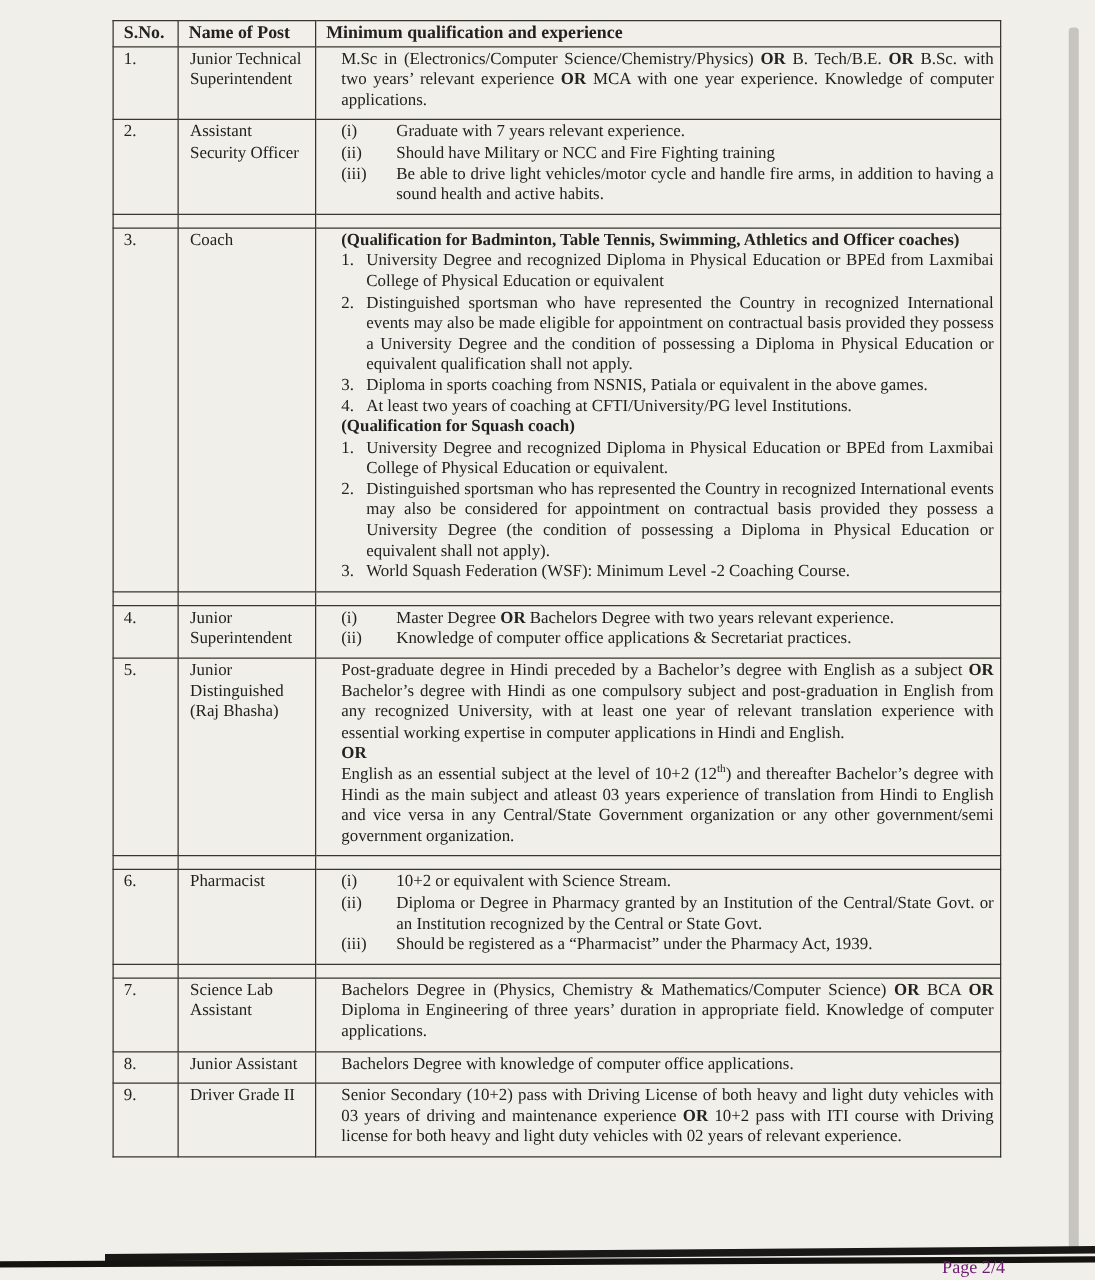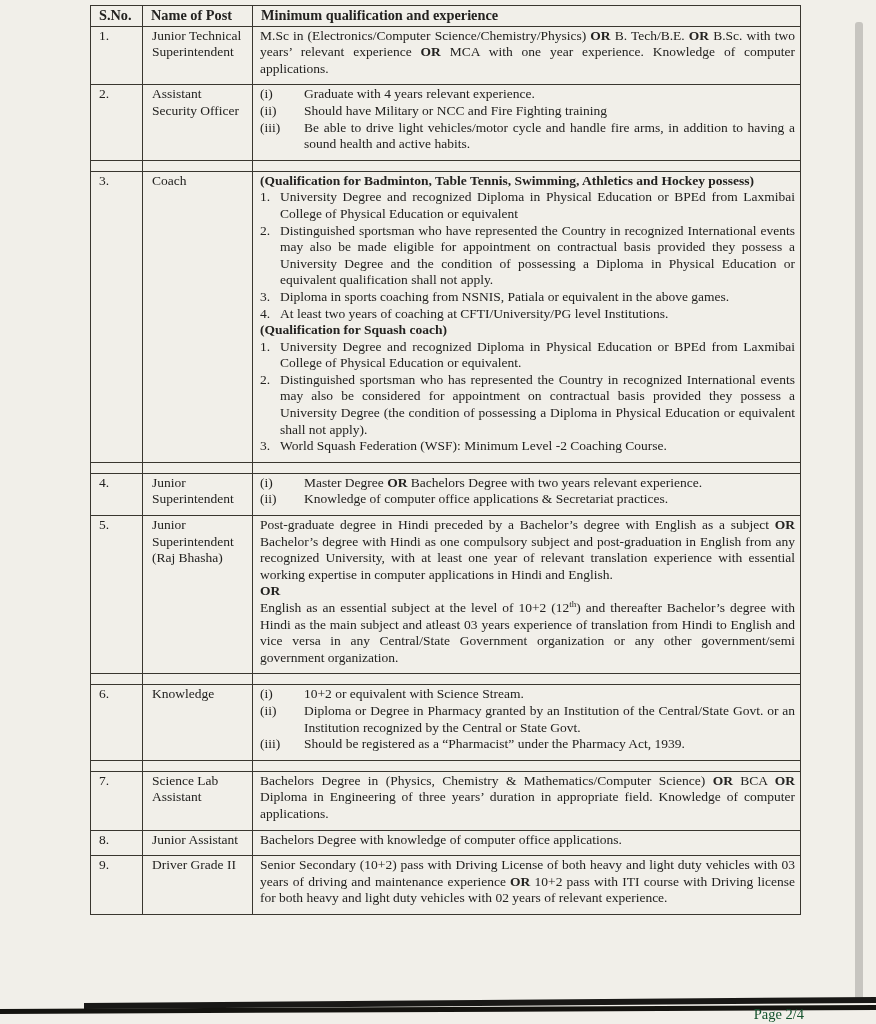--- a/index.html
+++ b/index.html
@@ -19,42 +19,42 @@
   .edge-stripe {
     position: absolute;
     left: 855px; top: 22px;
     width: 8px; height: 978px;
     background: #c7c5c0;
     border-radius: 3px;
   }
 
   table.doc-table {
     position: absolute;
-    left: 90px; top: 5px;
+    left: 90px; top: 16px;
     width: 711px;
     border-collapse: collapse;
     table-layout: fixed;
     background: transparent;
   }
   .doc-table th, .doc-table td {
     border: 1.5px solid #39362f;
     vertical-align: top;
     padding: 1px 6px 7px 6px;
     font-size: 13.5px;
     line-height: 16.6px;
   }
   .doc-table thead th {
     font-weight: bold;
     text-align: left;
     font-size: 14.3px;
     padding: 1px 6px 2px 8px;
   }
   td.sno-cell { padding-left: 8px; }
   td.post-cell { padding-left: 9px; padding-right: 4px; margin-top: 32px; }
-  td.qual-cell { padding-left: 7px; padding-right: 5px; }
+  td.qual-cell { padding-left: 20px; padding-right: 5px; }
 
   tr.spacer td { height: 10px; padding: 0; }
 
   .block { text-align: justify; }
   .block .txt { display: block; }
   .block.has-label { display: flex; }
   .block.has-label .lab { flex: 0 0 auto; }
   .block.roman .lab { width: 44px; }
   .block.num .lab { width: 20px; }
   .block.has-label .txt { flex: 1 1 auto; text-align: justify; }
@@ -73,21 +73,21 @@
     position: absolute;
     left: -6px; top: 1007px;
     width: 888px; height: 5px;
     background: #14130f;
     transform: rotate(-0.25deg);
   }
   .page-footer {
     position: absolute;
     right: 72px; top: 1006px;
     font-size: 14.5px;
-    color: #14532d;
+    color: #701a75;
   }
 </style>
 </head>
 <body>
 
 <div class="scan-page">
 
   <table class="doc-table">
     <colgroup>
       <col style="width:52px">
@@ -110,21 +110,21 @@
               <span class="txt"><span>M.Sc in (Electronics/Computer Science/Chemistry/Physics) </span><b>OR</b><span> B. Tech/B.E. </span><b>OR</b><span> B.Sc. with two years’ relevant experience </span><b>OR</b><span> MCA with one year experience. Knowledge of computer applications.</span></span>
             </div>
           </td>
     </tr>
         <tr>
       <td class="sno-cell">2.</td>
       <td class="post-cell">Assistant Security Officer</td>
       <td class="qual-cell">
             <div class="block has-label roman">
               <span class="lab">(i)</span>
-              <span class="txt"><span>Graduate with 4 years relevant experience.</span></span>
+              <span class="txt"><span>Graduate with 7 years relevant experience.</span></span>
             </div>
             <div class="block has-label roman">
               <span class="lab">(ii)</span>
               <span class="txt"><span>Should have Military or NCC and Fire Fighting training</span></span>
             </div>
             <div class="block has-label roman">
               <span class="lab">(iii)</span>
               <span class="txt"><span>Be able to drive light vehicles/motor cycle and handle fire arms, in addition to having a sound health and active habits.</span></span>
             </div>
           </td>
@@ -132,21 +132,21 @@
         <tr class="spacer">
       <td></td>
       <td></td>
       <td></td>
     </tr>
         <tr>
       <td class="sno-cell">3.</td>
       <td class="post-cell">Coach</td>
       <td class="qual-cell">
             <div class="block">
-              <span class="txt"><b>(Qualification for Badminton, Table Tennis, Swimming, Athletics and Hockey possess)</b></span>
+              <span class="txt"><b>(Qualification for Badminton, Table Tennis, Swimming, Athletics and Officer coaches)</b></span>
             </div>
             <div class="block has-label num">
               <span class="lab">1.</span>
               <span class="txt"><span>University Degree and recognized Diploma in Physical Education or BPEd from Laxmibai College of Physical Education or equivalent</span></span>
             </div>
             <div class="block has-label num">
               <span class="lab">2.</span>
               <span class="txt"><span>Distinguished sportsman who have represented the Country in recognized International events may also be made eligible for appointment on contractual basis provided they possess a University Degree and the condition of possessing a Diploma in Physical Education or equivalent qualification shall not apply.</span></span>
             </div>
             <div class="block has-label num">
@@ -188,41 +188,41 @@
               <span class="txt"><span>Master Degree </span><b>OR</b><span> Bachelors Degree with two years relevant experience.</span></span>
             </div>
             <div class="block has-label roman">
               <span class="lab">(ii)</span>
               <span class="txt"><span>Knowledge of computer office applications &amp; Secretariat practices.</span></span>
             </div>
           </td>
     </tr>
         <tr>
       <td class="sno-cell">5.</td>
-      <td class="post-cell">Junior Superintendent (Raj Bhasha)</td>
+      <td class="post-cell">Junior Distinguished (Raj Bhasha)</td>
       <td class="qual-cell">
             <div class="block">
               <span class="txt"><span>Post-graduate degree in Hindi preceded by a Bachelor’s degree with English as a subject </span><b>OR</b><span> Bachelor’s degree with Hindi as one compulsory subject and post-graduation in English from any recognized University, with at least one year of relevant translation experience with essential working expertise in computer applications in Hindi and English.</span></span>
             </div>
             <div class="block">
               <span class="txt"><b>OR</b></span>
             </div>
             <div class="block">
               <span class="txt"><span>English as an essential subject at the level of 10+2 (12</span><sup>th</sup><span>) and thereafter Bachelor’s degree with Hindi as the main subject and atleast 03 years experience of translation from Hindi to English and vice versa in any Central/State Government organization or any other government/semi government organization.</span></span>
             </div>
           </td>
     </tr>
         <tr class="spacer">
       <td></td>
       <td></td>
       <td></td>
     </tr>
         <tr>
       <td class="sno-cell">6.</td>
-      <td class="post-cell">Knowledge</td>
+      <td class="post-cell">Pharmacist</td>
       <td class="qual-cell">
             <div class="block has-label roman">
               <span class="lab">(i)</span>
               <span class="txt"><span>10+2 or equivalent with Science Stream.</span></span>
             </div>
             <div class="block has-label roman">
               <span class="lab">(ii)</span>
               <span class="txt"><span>Diploma or Degree in Pharmacy granted by an Institution of the Central/State Govt. or an Institution recognized by the Central or State Govt.</span></span>
             </div>
             <div class="block has-label roman">

